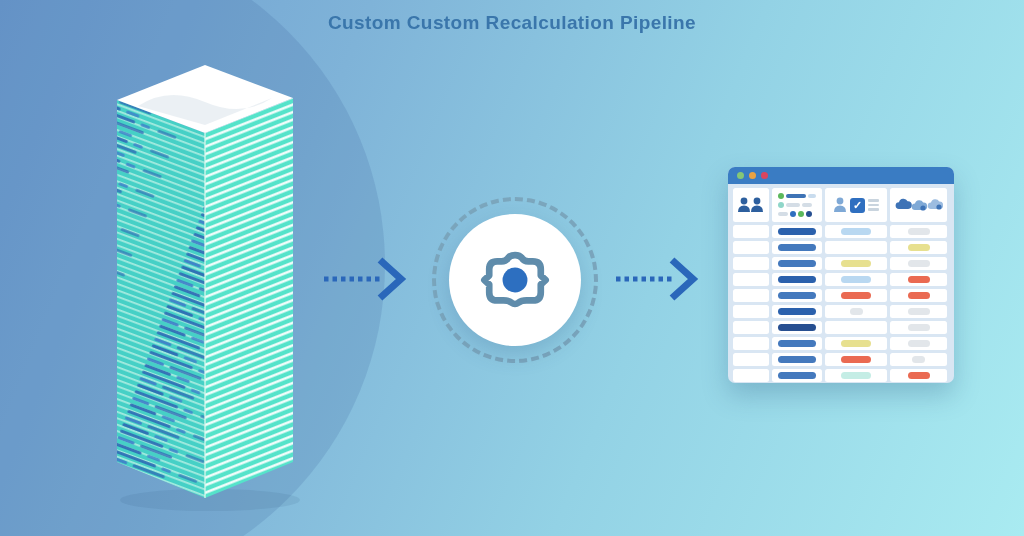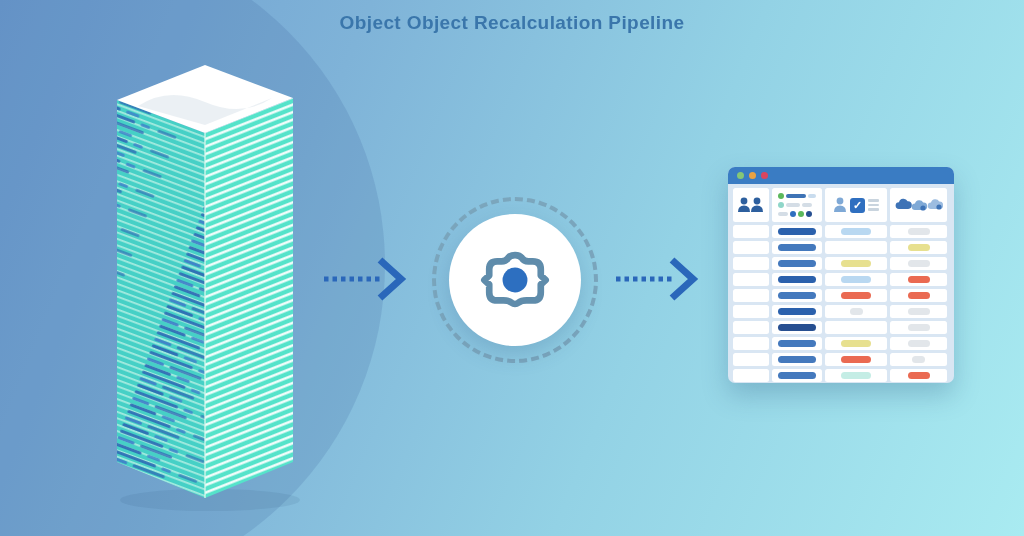--- a/index.html
+++ b/index.html
@@ -64,21 +64,21 @@
   }
   .burger{display:flex;flex-direction:column;gap:2px;}
   .burger span{width:11px;height:2.5px;border-radius:1px;background:#c9d4de;}
 </style>
 </head>
 <body>
 
 <div class="stage">
   <div class="bg-circle"></div>
 
-  <div class="title">Object Object Recalculation Pipeline</div>
+  <div class="title">Custom Custom Recalculation Pipeline</div>
 
   <svg class="stack-svg" width="190" height="455" viewBox="0 0 190 455">
     <defs>
       <pattern id="pL" width="8" height="6" patternUnits="userSpaceOnUse" patternTransform="rotate(20.5)">
         <rect width="8" height="6" fill="#46d0c6"></rect>
         <rect y="4" width="8" height="1.8" fill="#a4ebdf"></rect>
       </pattern>
       <pattern id="pLtext" width="140" height="21" patternUnits="userSpaceOnUse" patternTransform="rotate(20.5)">
         <rect x="0" y="1" width="28" height="3" rx="1.5" fill="#2e68b4" opacity=".9"></rect>
         <rect x="34" y="1" width="14" height="3" rx="1.5" fill="#3f7fc9" opacity=".8"></rect>

